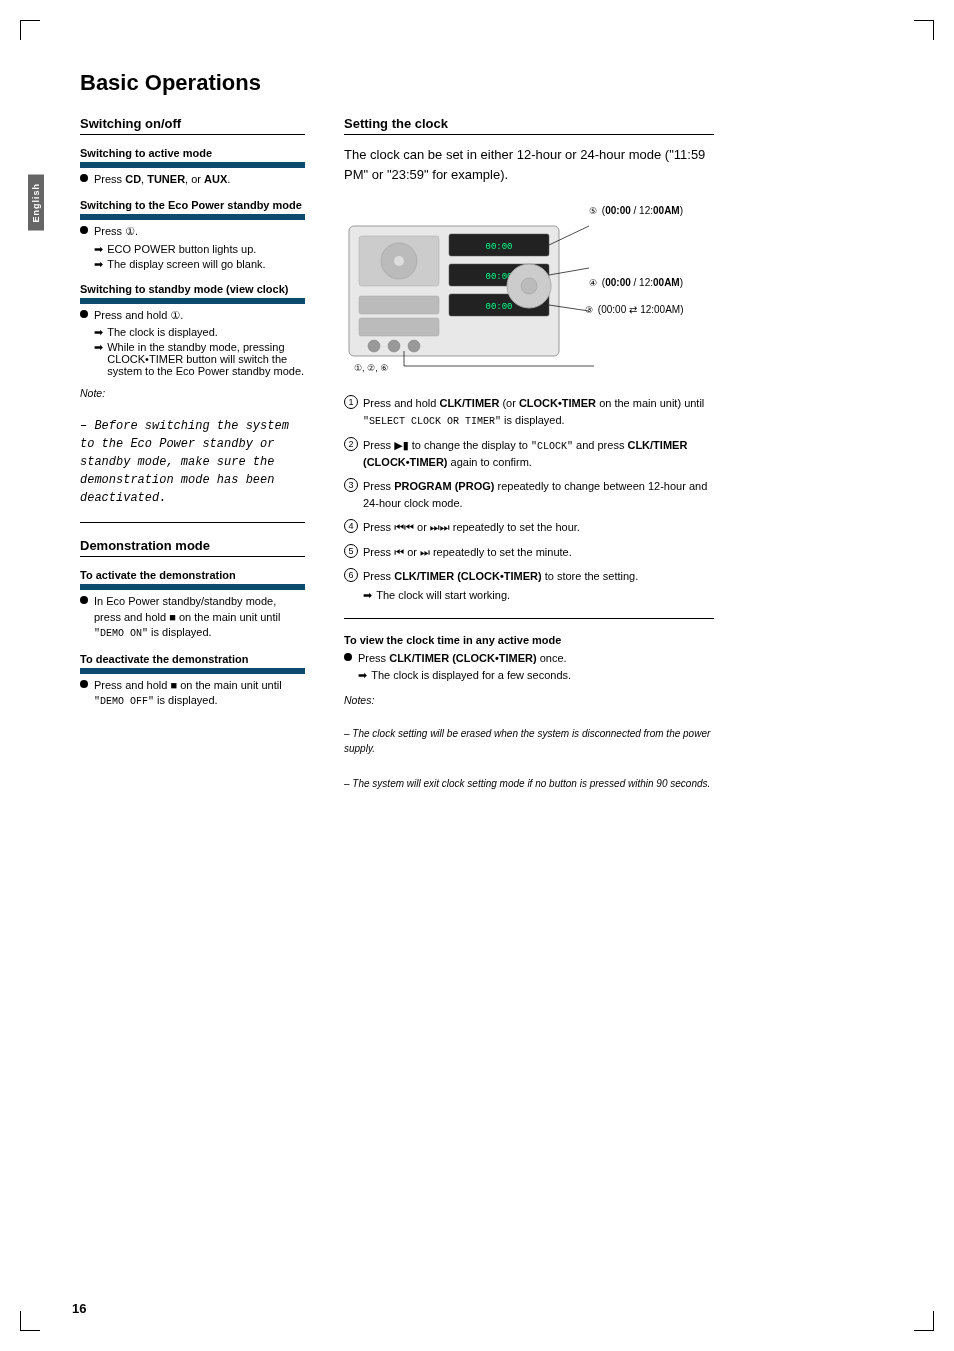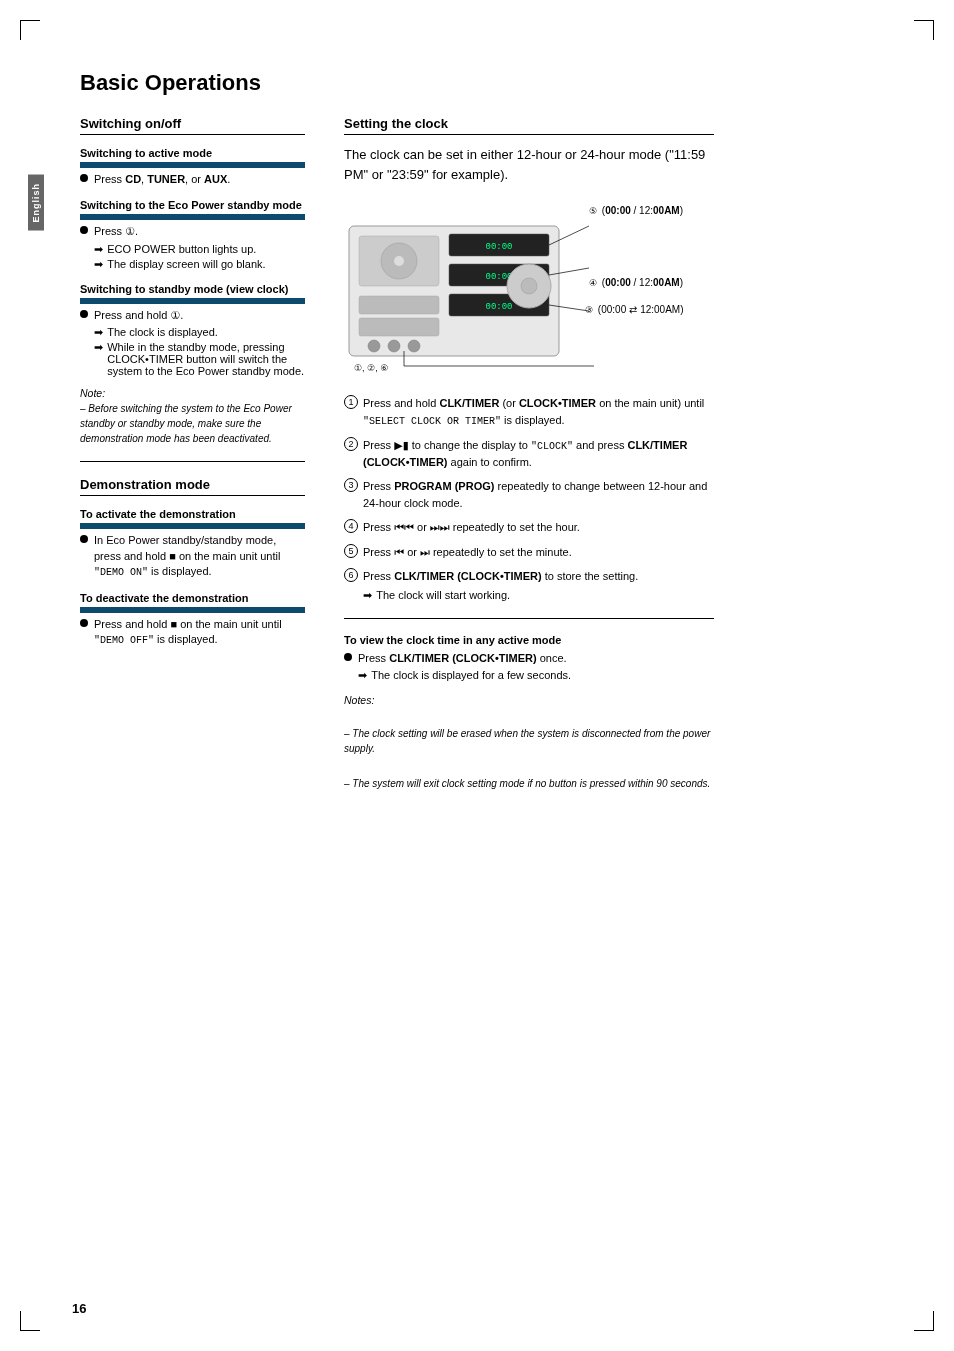--- a/index.html
+++ b/index.html
@@ -129,21 +129,21 @@
     }
 
     
     .note-section {
       margin-top: 10px;
       margin-left: 0px;
     }
     .note-title {
       font-style: italic;
       font-size: 10.5px;
-      margin-bottom: 2px;
+      margin-bottom: 18px;
     }
     .note-text {
       font-style: italic;
       font-size: 10px;
       line-height: 1.5;
       margin-left: 0;
     }
 
     
     .clock-intro {
@@ -271,21 +271,21 @@
         <span class="arrow-sym">➡</span>
         <span>The clock is displayed.</span>
       </div>
       <div class="arrow-item">
         <span class="arrow-sym">➡</span>
         <span>While in the standby mode, pressing CLOCK•TIMER button will switch the system to the Eco Power standby mode.</span>
       </div>
 
       <div class="note-section">
         <div class="note-title">Note:</div>
-        <div class="note-text" style="font-style:italic;font-size:10px;line-height:1.5;">
+        <div class="note-text" style="font-style:italic;font-size:12px;line-height:1.5;font-family:Liberation Mono, monospace;">
           – Before switching the system to the Eco Power standby or standby mode, make sure the demonstration mode has been deactivated.
         </div>
       </div>
 
       <hr class="divider">
 
       <div class="section-heading">Demonstration mode</div>
 
       <div class="sub-heading">To activate the demonstration</div>
       <div class="bullet-item">

